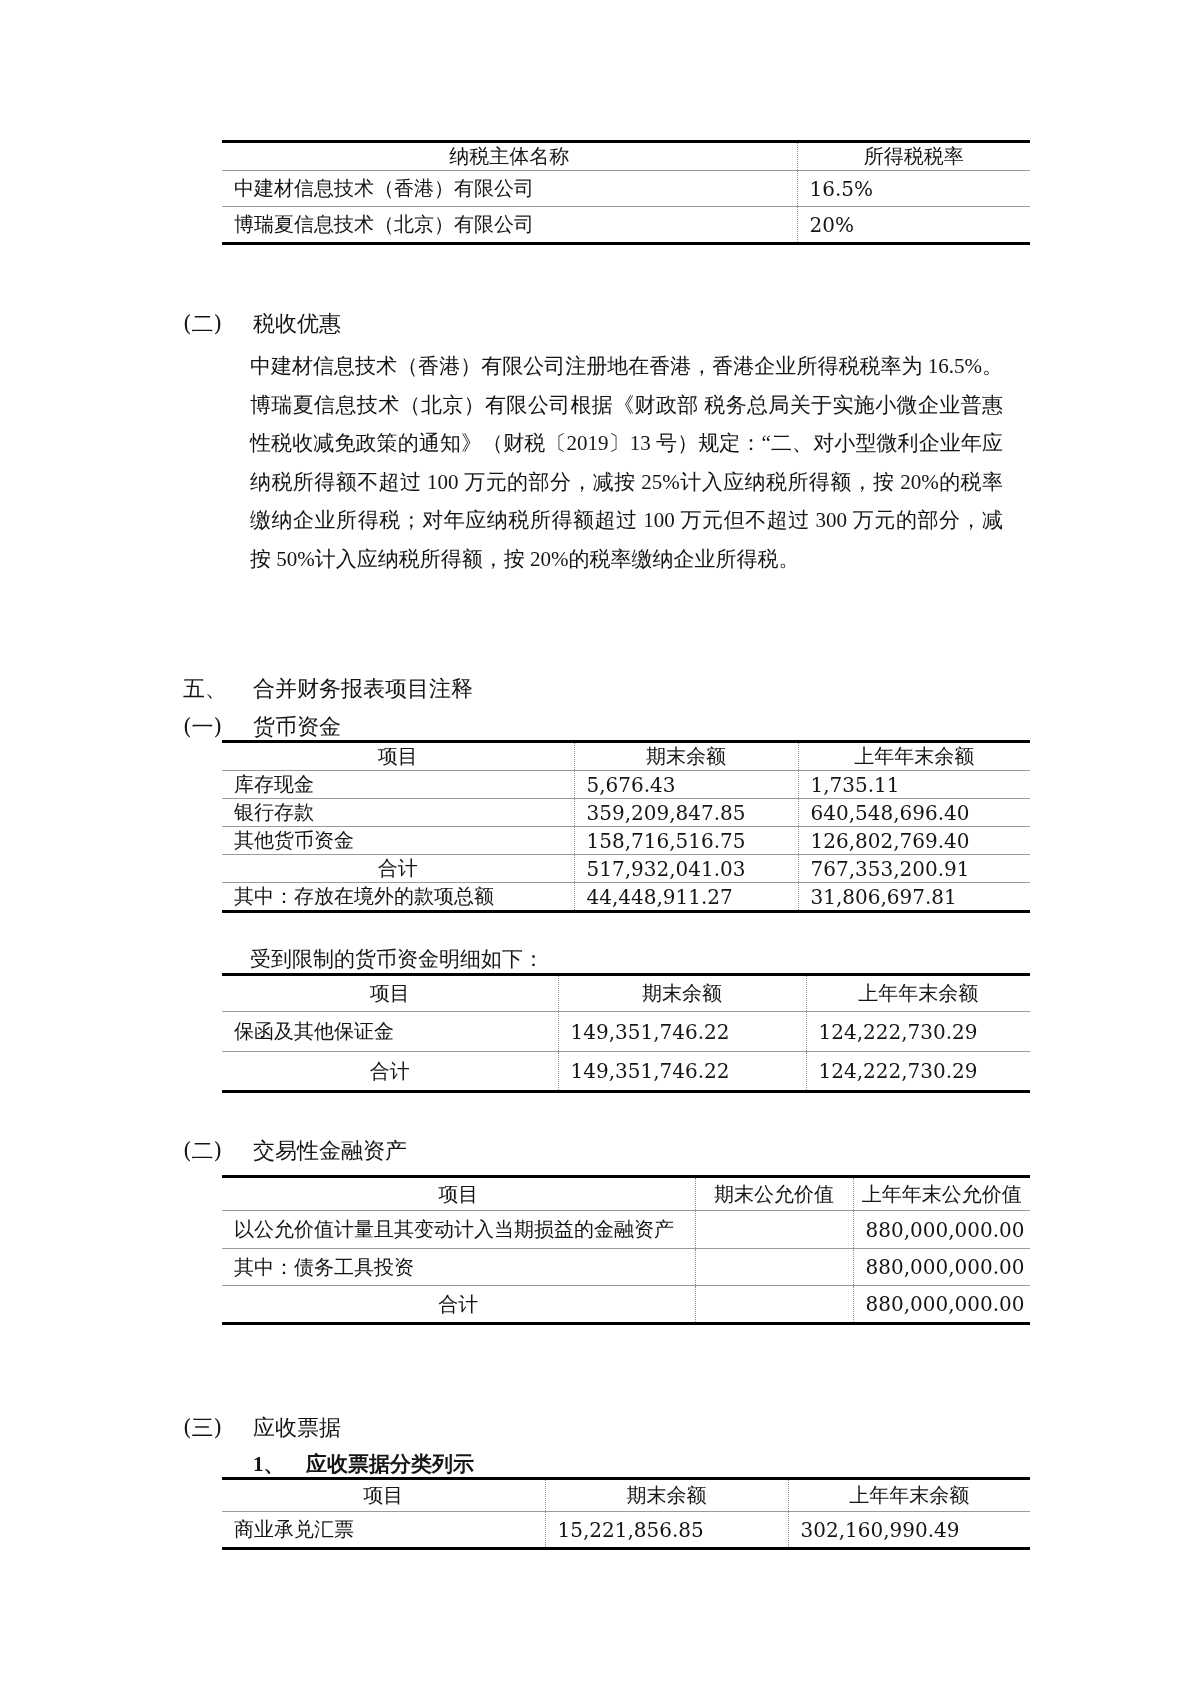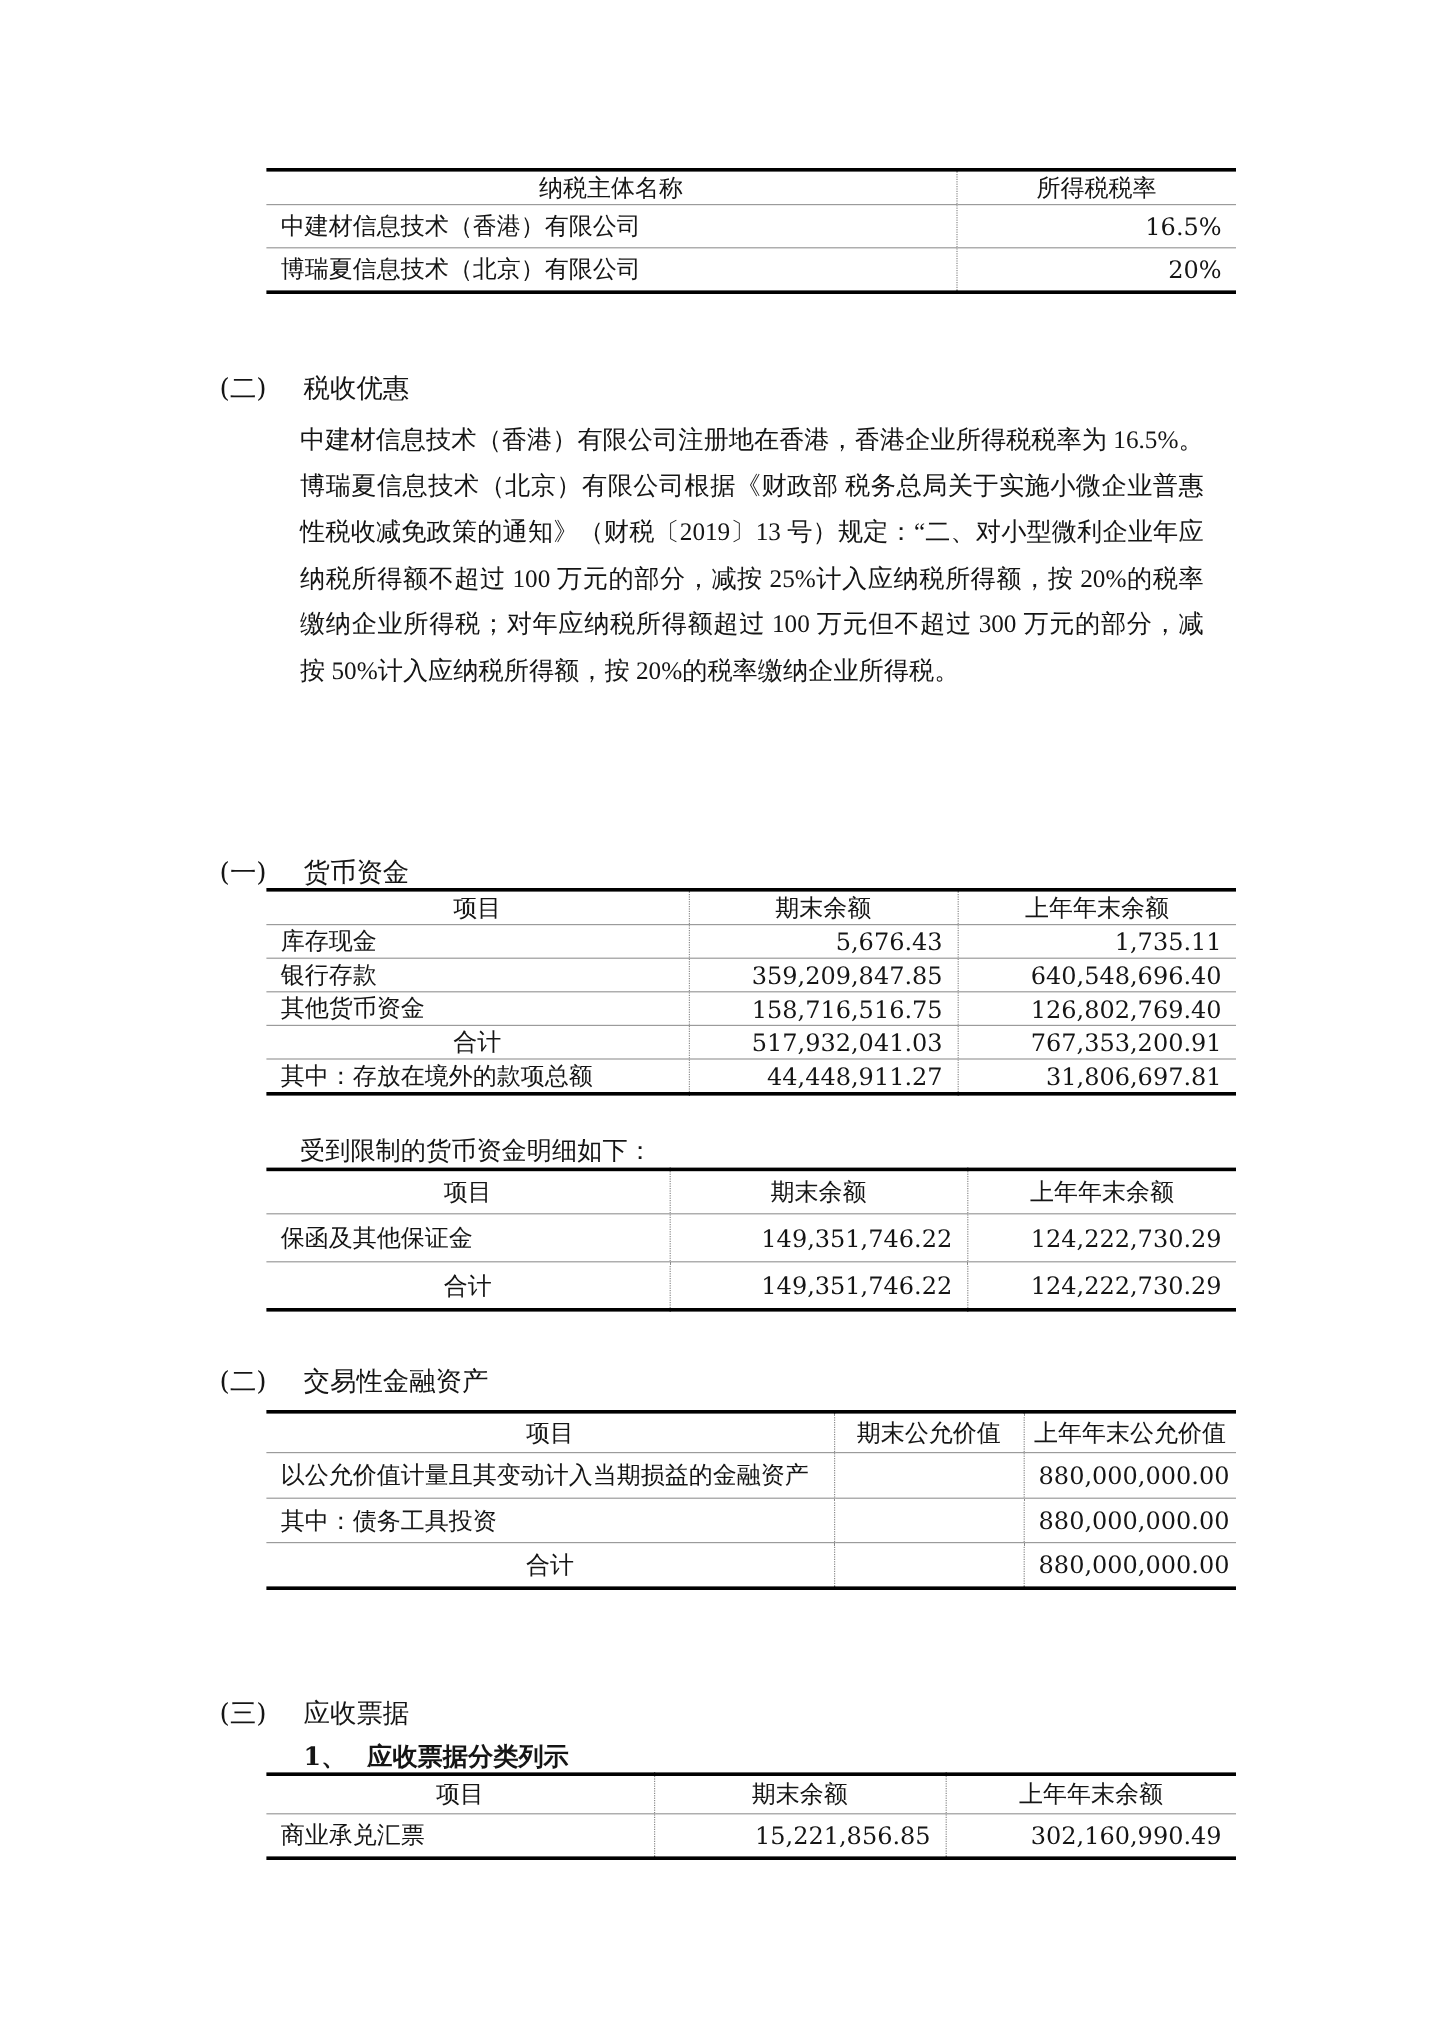--- a/index.html
+++ b/index.html
@@ -12,21 +12,21 @@
   table.tbl {
     position:absolute; border-collapse:collapse; table-layout:fixed;
     border-top:3px solid #000; border-bottom:3px solid #000;
     font-size:20px; color:#151515;
   }
   table.tbl td { padding:0 12px; vertical-align:middle; overflow:hidden; white-space:nowrap; }
   table.tbl tr.data td { border-top:1px solid #9b9b9b;margin-top:20px; }
   table.tbl td.vd { border-left:1px dotted #8a8a8a; }
   td.hc { text-align:center; }
   td.lab { text-align:left; }
-  td.num { text-align:right; }
+  td.num { text-align:left; }
   td.ctr { text-align:center; }
   
   .sec { position:absolute; left:183px; font-weight:normal; font-size:22px; white-space:nowrap; }
   .sec .num { display:inline-block; width:70px; }
   .subsec { position:absolute; left:253px; font-weight:bold; font-size:21px; white-space:nowrap; }
   .subsec .num { display:inline-block; width:53px; }
   .para {
     position:absolute; left:250px; width:753px; font-size:21px;
     line-height:38.5px; text-align:justify; text-justify:inter-ideograph;font-family:Liberation Serif, serif;
   }
@@ -57,20 +57,23 @@
       <td class="num vd">20%</td>
     </tr>
   </tbody>
     </table>
 
   <div class="sec" style="top:309px;">
     <span class="num">(二)</span><span>税收优惠</span>
   </div>
   <div class="para" style="top:347px;">中建材信息技术（香港）有限公司注册地在香港，香港企业所得税税率为 16.5%。博瑞夏信息技术（北京）有限公司根据《财政部 税务总局关于实施小微企业普惠性税收减免政策的通知》（财税〔2019〕13 号）规定：“二、对小型微利企业年应纳税所得额不超过 100 万元的部分，减按 25%计入应纳税所得额，按 20%的税率缴纳企业所得税；对年应纳税所得额超过 100 万元但不超过 300 万元的部分，减按 50%计入应纳税所得额，按 20%的税率缴纳企业所得税。</div>
 
+  <div class="sec" style="top:674px;">
+    <span class="num">五、</span><span>合并财务报表项目注释</span>
+  </div>
 
   <div class="sec" style="top:712px;">
     <span class="num">(一)</span><span>货币资金</span>
   </div>
 
   <table class="tbl" style="left:222px; top:740px; width:808px;">
     <colgroup>
         <col style="width:352px">
         <col style="width:224px">
         <col style="width:232px">
@@ -166,21 +169,21 @@
       <td class="ctr">合计</td>
       <td class="num vd"></td>
       <td class="num vd">880,000,000.00</td>
     </tr>
   </tbody>
     </table>
 
   <div class="sec" style="top:1413px;">
     <span class="num">(三)</span><span>应收票据</span>
   </div>
-  <div class="subsec" style="top:1450px;">
+  <div class="subsec" style="top:1450px;font-family:Liberation Serif, serif;">
     <span class="num">1、</span><span>应收票据分类列示</span>
   </div>
 
   <table class="tbl" style="left:222px; top:1477px; width:808px;">
     <colgroup>
         <col style="width:323px">
         <col style="width:243px">
         <col style="width:242px">
       </colgroup>
     <tbody>

